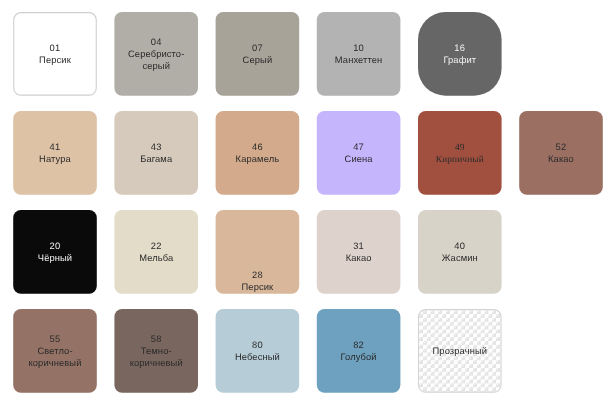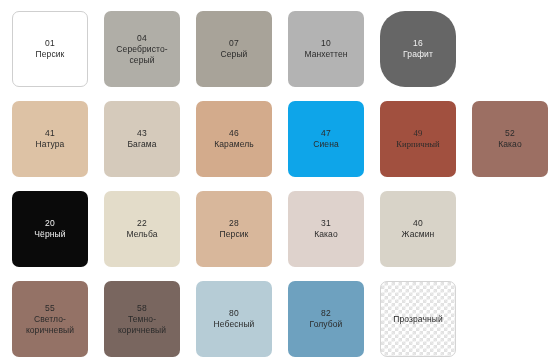--- a/index.html
+++ b/index.html
@@ -122,21 +122,21 @@
           <div class="code dark-text">43</div>
           <div class="name dark-text">Багама</div>
         </div>
       </div>
       <div class="swatch" style="background-color: rgb(211, 171, 140);">
         <div class="label-wrap">
           <div class="code dark-text">46</div>
           <div class="name dark-text">Карамель</div>
         </div>
       </div>
-      <div class="swatch" style="background-color: #0ea5e9;">
+      <div class="swatch" style="background-color: #c4b5fd;">
         <div class="label-wrap">
           <div class="code dark-text">47</div>
           <div class="name dark-text">Сиена</div>
         </div>
       </div>
       <div class="swatch" style="background-color: rgb(161, 80, 63); font-family: Liberation Serif, serif;">
         <div class="label-wrap">
           <div class="code dark-text">49</div>
           <div class="name dark-text">Кирпичный</div>
         </div>
@@ -154,21 +154,21 @@
           <div class="code light-text">20</div>
           <div class="name light-text">Чёрный</div>
         </div>
       </div>
       <div class="swatch" style="background-color: rgb(227, 220, 201);">
         <div class="label-wrap">
           <div class="code dark-text">22</div>
           <div class="name dark-text">Мельба</div>
         </div>
       </div>
-      <div class="swatch" style="background-color: rgb(216, 183, 155);">
+      <div class="swatch" style="background-color: rgb(216, 183, 155); justify-content: flex-end;">
         <div class="label-wrap">
           <div class="code dark-text">28</div>
           <div class="name dark-text">Персик</div>
         </div>
       </div>
       <div class="swatch" style="background-color: rgb(222, 210, 204);">
         <div class="label-wrap">
           <div class="code dark-text">31</div>
           <div class="name dark-text">Какао</div>
         </div>

